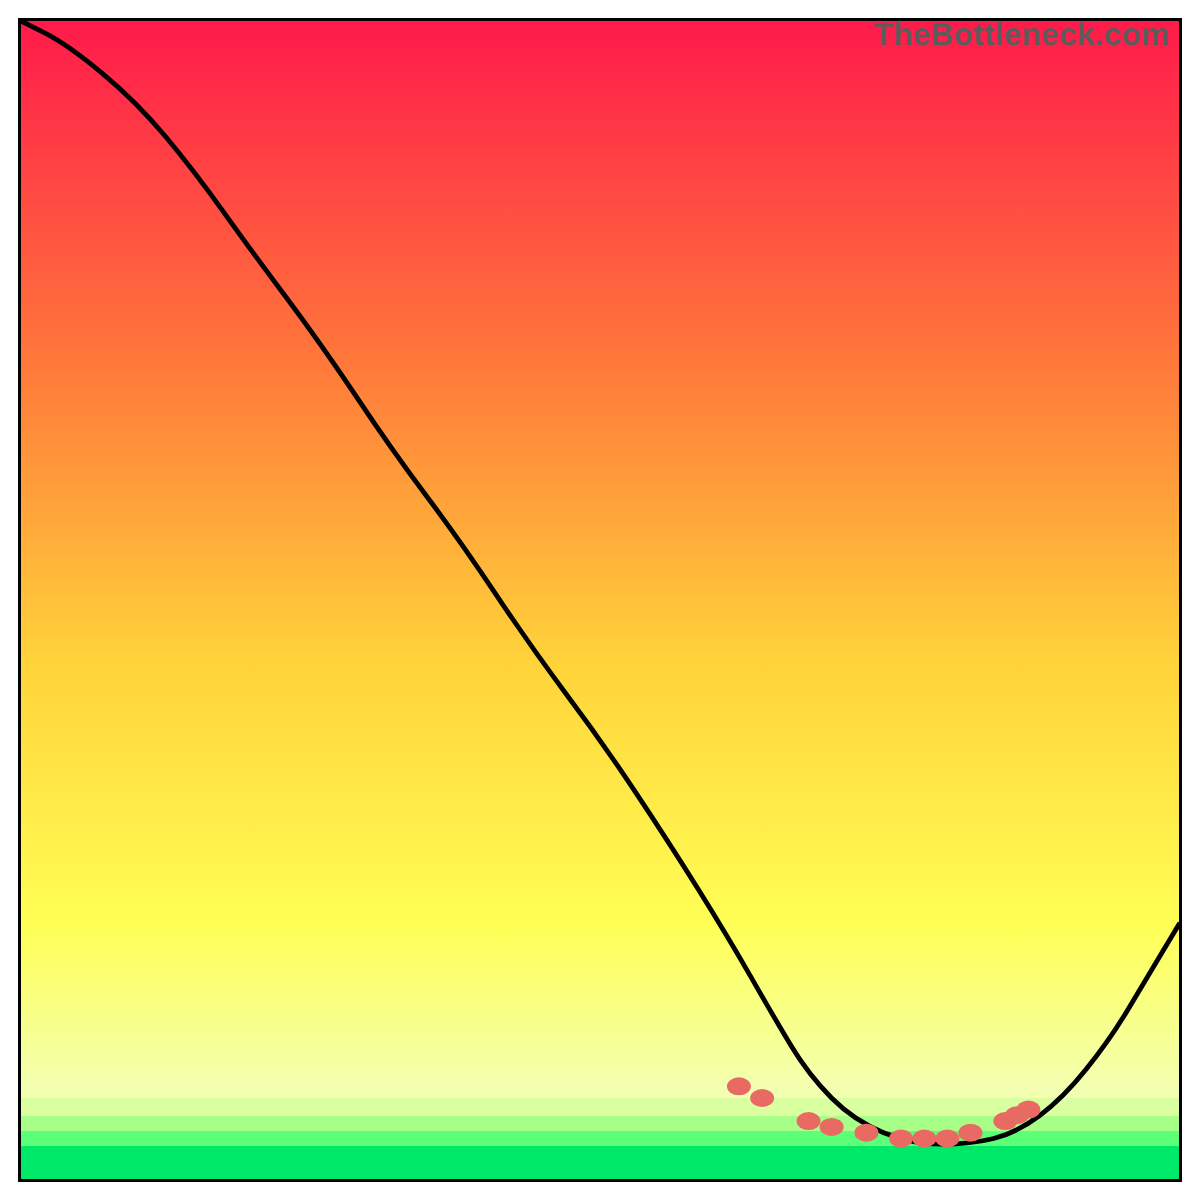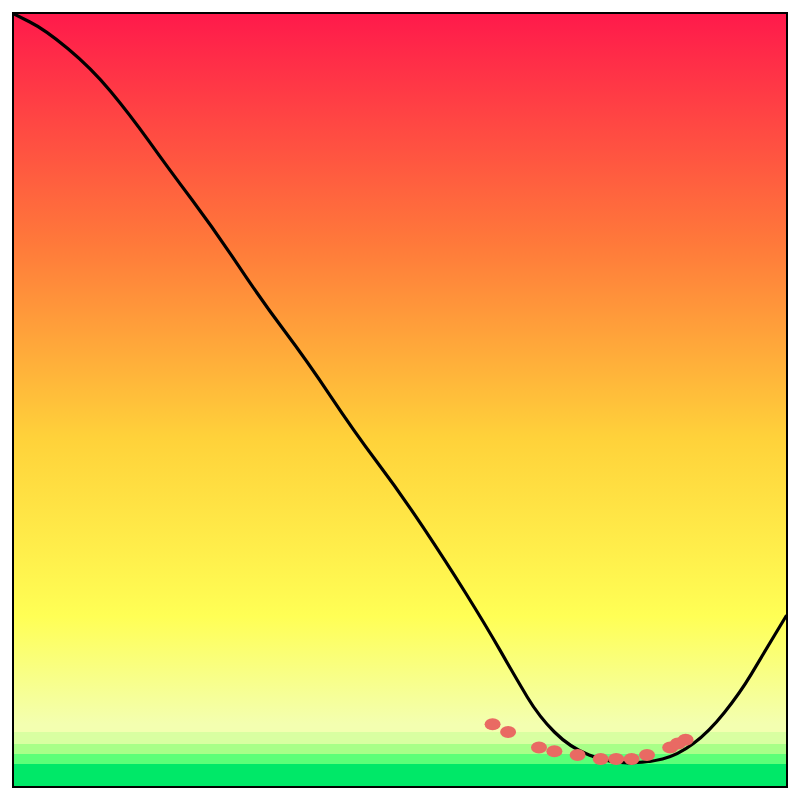--- a/index.html
+++ b/index.html
@@ -87,14 +87,15 @@
           <ellipse cx="586.7" cy="745.0" rx="8" ry="6" fill="#e96a63"></ellipse>
           <ellipse cx="602.2" cy="745.0" rx="8" ry="6" fill="#e96a63"></ellipse>
           <ellipse cx="617.6" cy="745.0" rx="8" ry="6" fill="#e96a63"></ellipse>
           <ellipse cx="633.0" cy="741.1" rx="8" ry="6" fill="#e96a63"></ellipse>
           <ellipse cx="656.2" cy="733.4" rx="8" ry="6" fill="#e96a63"></ellipse>
           <ellipse cx="663.9" cy="729.5" rx="8" ry="6" fill="#e96a63"></ellipse>
           <ellipse cx="671.6" cy="725.7" rx="8" ry="6" fill="#e96a63"></ellipse>
         </g>
     </svg>
 
+    <div class="watermark">TheBottleneck.com</div>
   </div>
 </div>
 
 </body></html>

